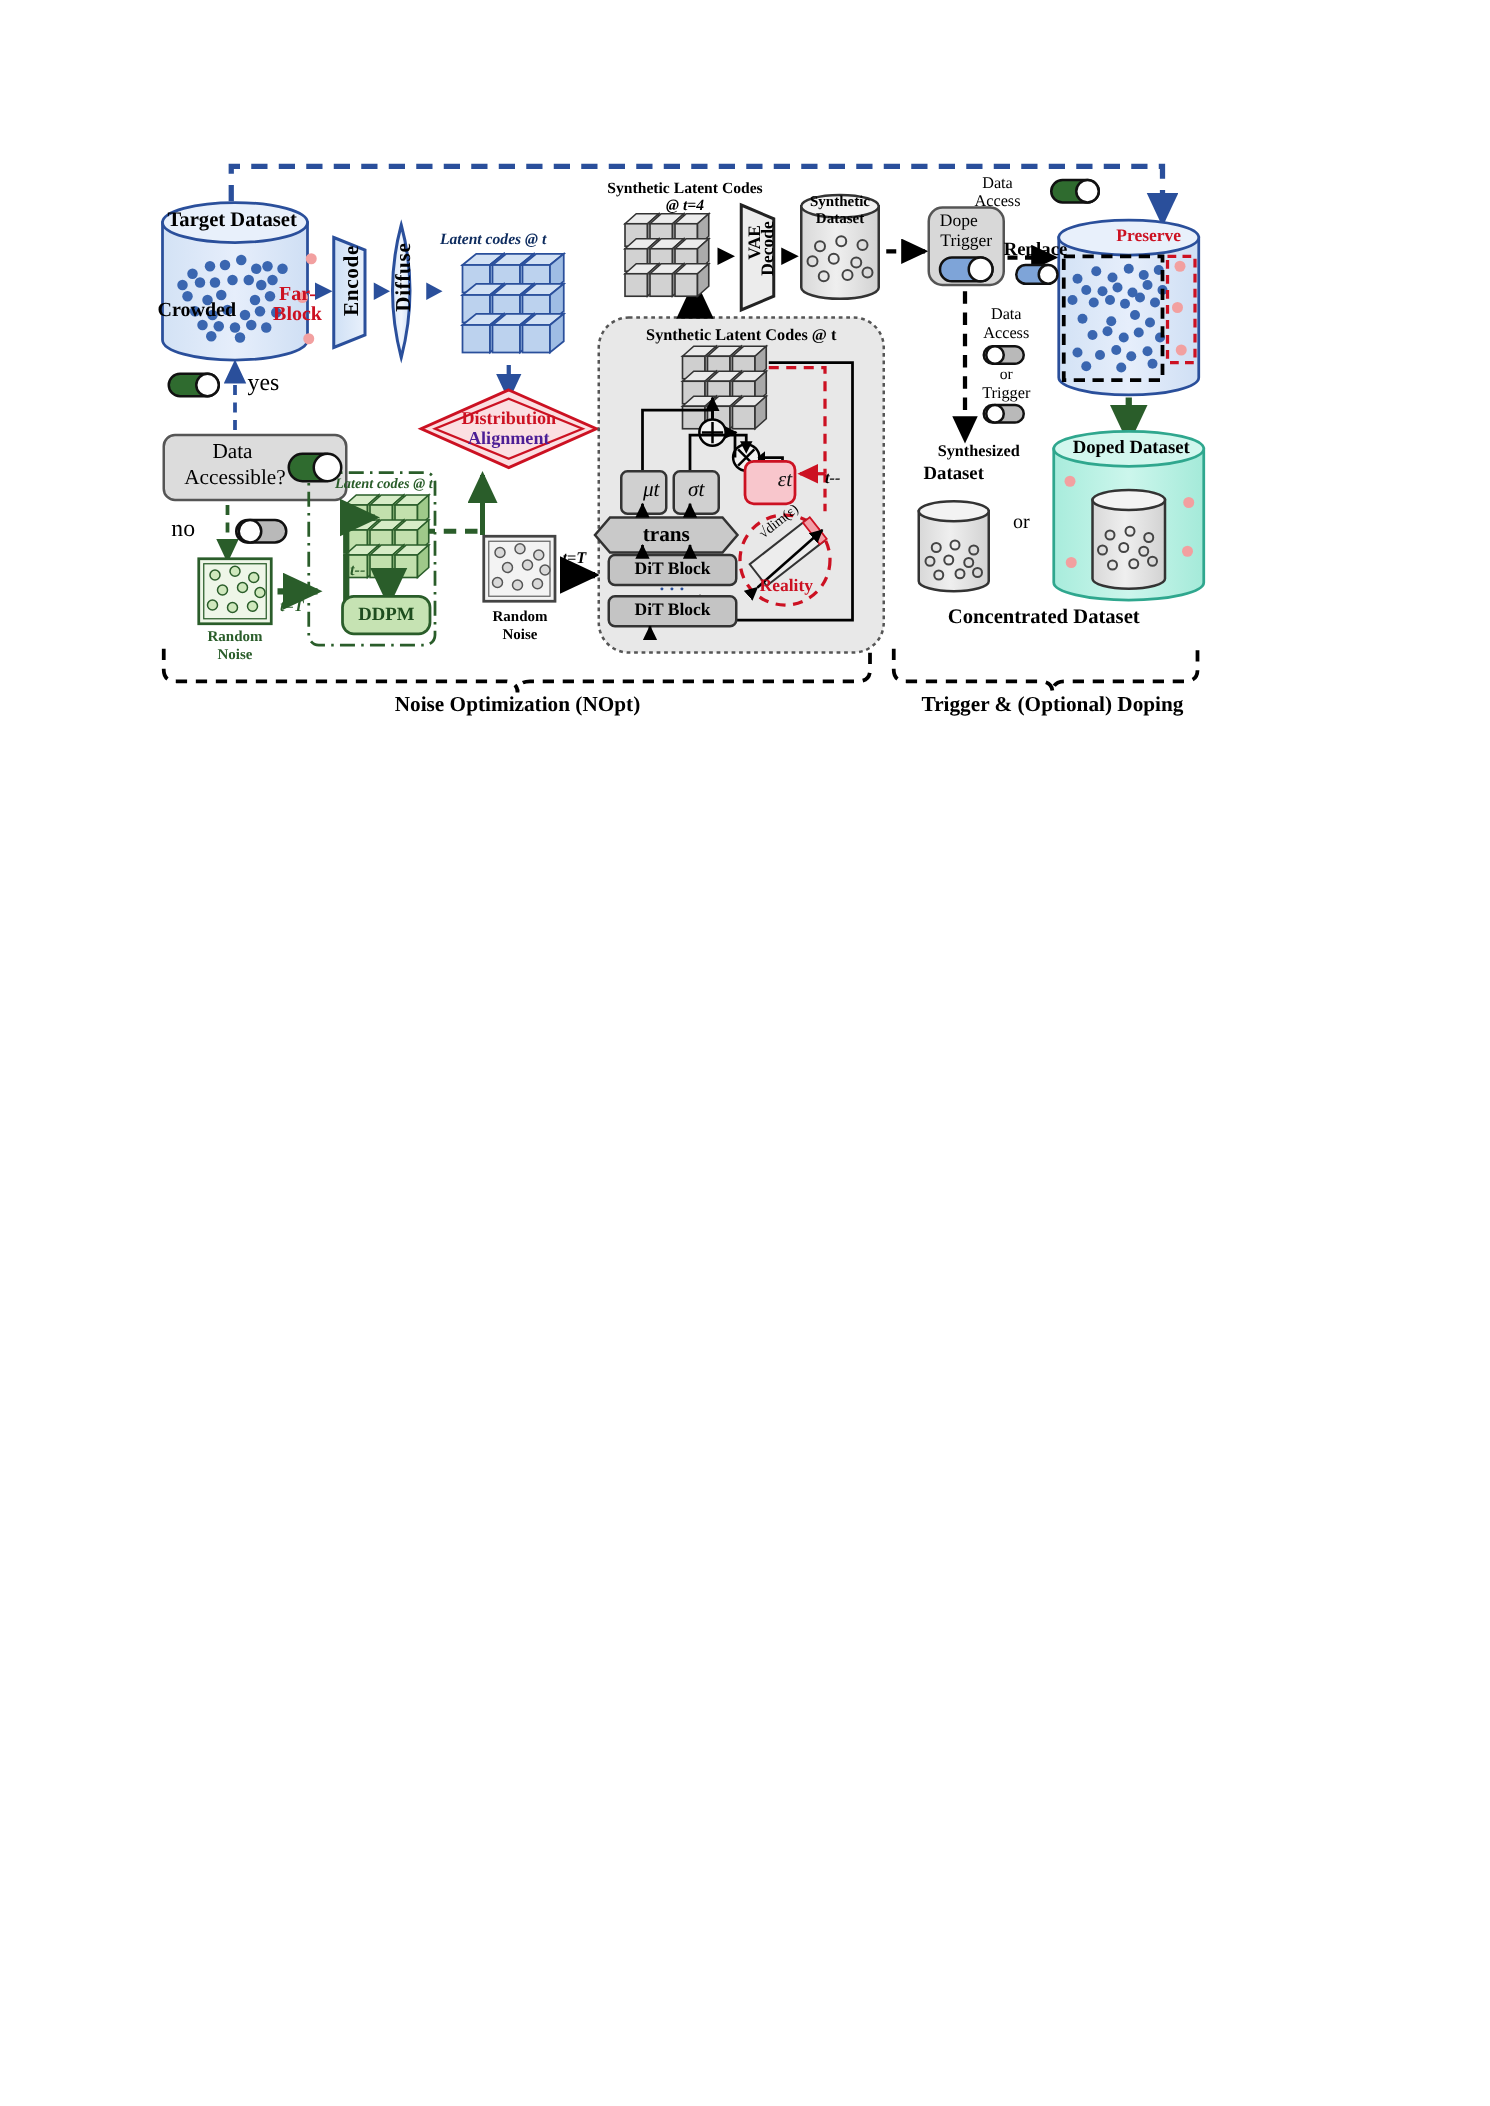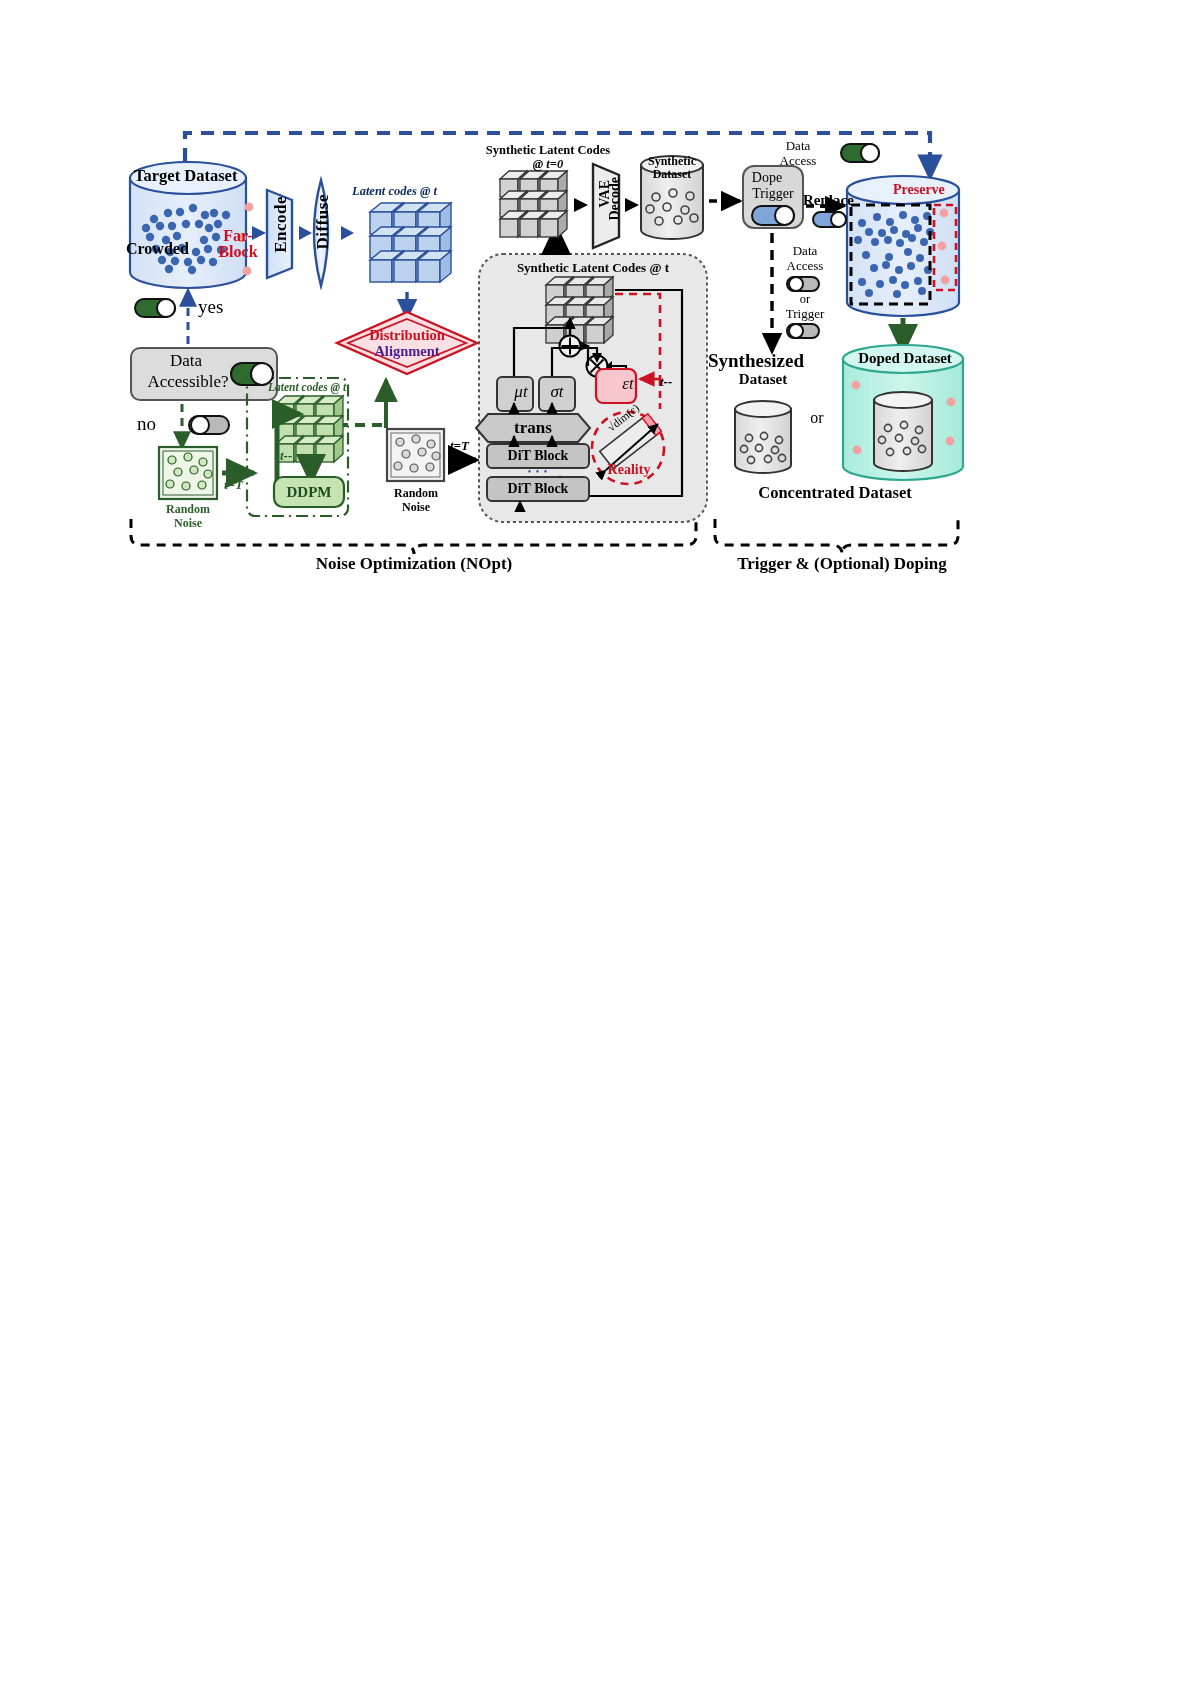--- a/index.html
+++ b/index.html
@@ -618,21 +618,21 @@
   <div class="lbl ctr" style="left:596px;top:374px;width:40px;font-size:17px;font-style:italic;color:#111;padding-left:12px;">εt</div>
   <div class="lbl ttl ctr" style="left:476px;top:418px;width:114px;font-size:17px;">trans</div>
   <div class="lbl ttl ctr" style="left:487px;top:448px;width:102px;font-size:14px;">DiT Block</div>
   <div class="lbl ttl ctr" style="left:487px;top:481px;width:102px;font-size:14px;">DiT Block</div>
   <div class="lbl ctr" style="left:503px;top:466px;width:70px;font-size:10px;color:#2a4f9b;letter-spacing:1px;">• • •</div>
   <div class="lbl ttl" style="left:660px;top:374px;font-size:13px;font-style:italic;">t--</div>
   <div class="lbl ttl ctr" style="left:594px;top:462px;width:70px;font-size:14px;color:#cc1122;">Reality</div>
   <div class="lbl" style="left:605px;top:424px;font-size:11.5px;transform:rotate(-38deg);transform-origin:left top;">√dim(ε)</div>
 
   <div class="lbl ttl ctr" style="left:463px;top:143px;width:170px;font-size:12.5px;line-height:14px;">Synthetic Latent Codes</div>
-  <div class="lbl ttl ctr" style="left:463px;top:157px;width:170px;font-size:12.5px;line-height:14px;font-style:italic;">@ t=0</div>
+  <div class="lbl ttl ctr" style="left:463px;top:157px;width:170px;font-size:12.5px;line-height:14px;font-style:italic;">@ t=4</div>
   <div class="lbl ttl vert" style="left:597px;top:180px;font-size:14px;">VAE</div>
   <div class="lbl ttl vert" style="left:607px;top:177px;font-size:14px;">Decode</div>
   <div class="lbl ttl ctr" style="left:638px;top:155px;width:68px;font-size:12px;line-height:13px;">Synthetic</div>
   <div class="lbl ttl ctr" style="left:638px;top:168px;width:68px;font-size:12px;line-height:13px;">Dataset</div>
 
   <div class="lbl ctr" style="left:768px;top:138px;width:60px;font-size:13px;line-height:15px;">Data</div>
   <div class="lbl ctr" style="left:762px;top:153px;width:72px;font-size:13px;line-height:15px;">Access</div>
   <div class="tog on" style="left:840px;top:143px;width:40px;height:20px;">
     <div class="knob" style="left:18px;width:20px;height:20px;"></div>
   </div>
@@ -654,21 +654,21 @@
     <div class="knob" style="left:0px;width:16px;height:16px;"></div>
   </div>
   <div class="lbl ctr" style="left:777px;top:292px;width:56px;font-size:12.5px;">or</div>
   <div class="lbl ctr" style="left:771px;top:306px;width:68px;font-size:13px;">Trigger</div>
   <div class="tog off" style="left:786px;top:323px;width:34px;height:16px;">
     <div class="knob" style="left:0px;width:16px;height:16px;"></div>
   </div>
 
   <div class="lbl ttl" style="left:893px;top:182px;font-size:14px;color:#cc1122;">Preserve</div>
 
-  <div class="lbl ttl ctr" style="left:696px;top:352px;width:120px;font-size:19px;line-height:18px;">Synthesized</div>
+  <div class="lbl ttl ctr" style="left:723px;top:352px;width:120px;font-size:13px;line-height:18px;">Synthesized</div>
   <div class="lbl ttl ctr" style="left:703px;top:370px;width:120px;font-size:15px;line-height:18px;">Dataset</div>
 
   <div class="lbl ctr" style="left:797px;top:409px;width:40px;font-size:16px;">or</div>
 
   <div class="lbl ttl ctr" style="left:843px;top:350px;width:124px;font-size:15px;">Doped Dataset</div>
 
   <div class="lbl ttl ctr" style="left:700px;top:483px;width:270px;font-size:16.5px;">Concentrated Dataset</div>
 
   <div class="lbl ttl ctr" style="left:264px;top:554px;width:300px;font-size:17px;">Noise Optimization (NOpt)</div>
   <div class="lbl ttl ctr" style="left:692px;top:554px;width:300px;font-size:17px;">Trigger &amp; (Optional) Doping</div>

